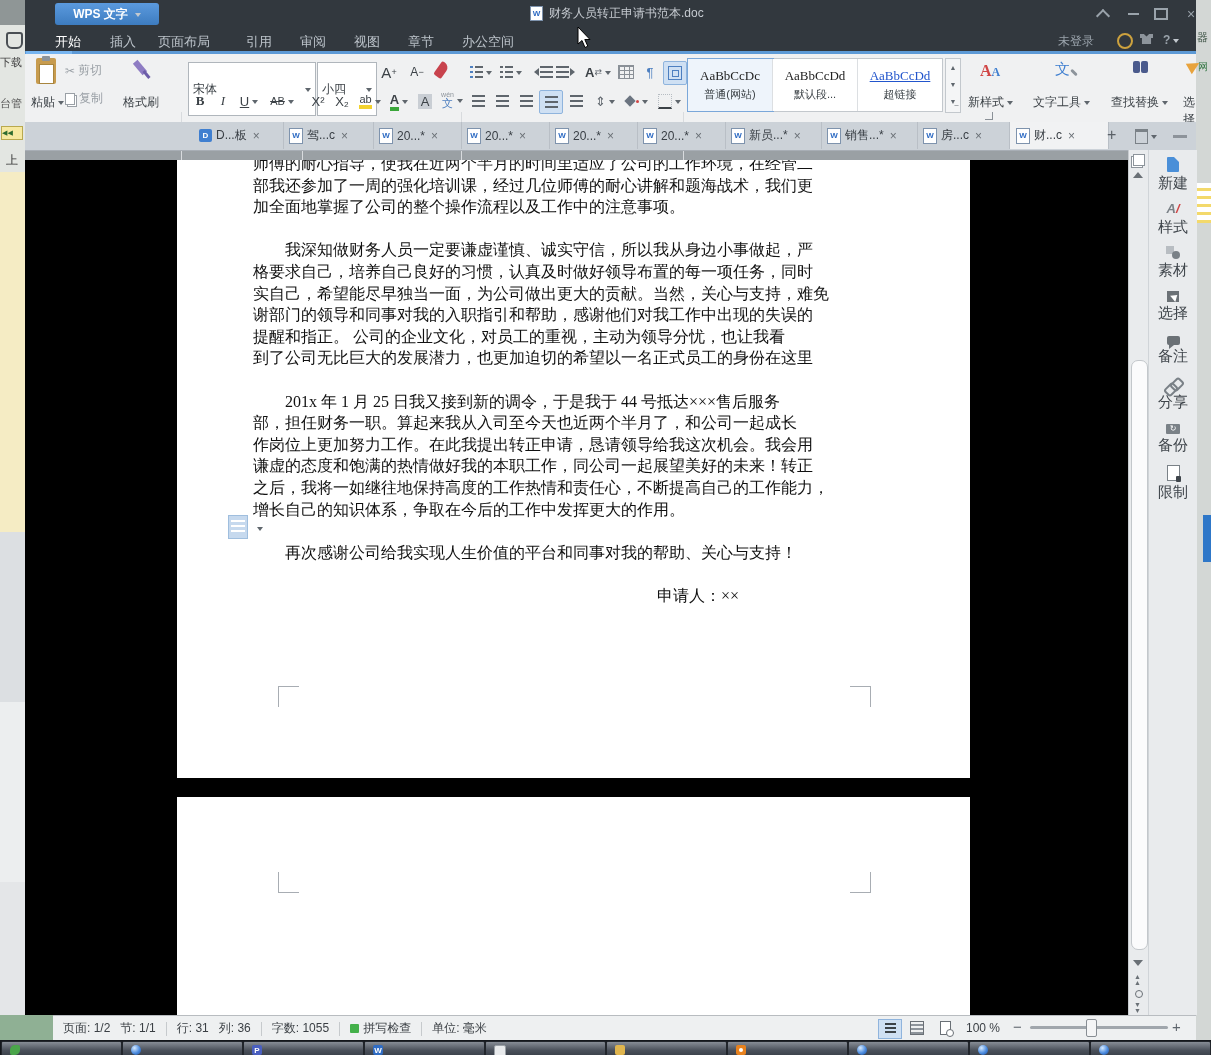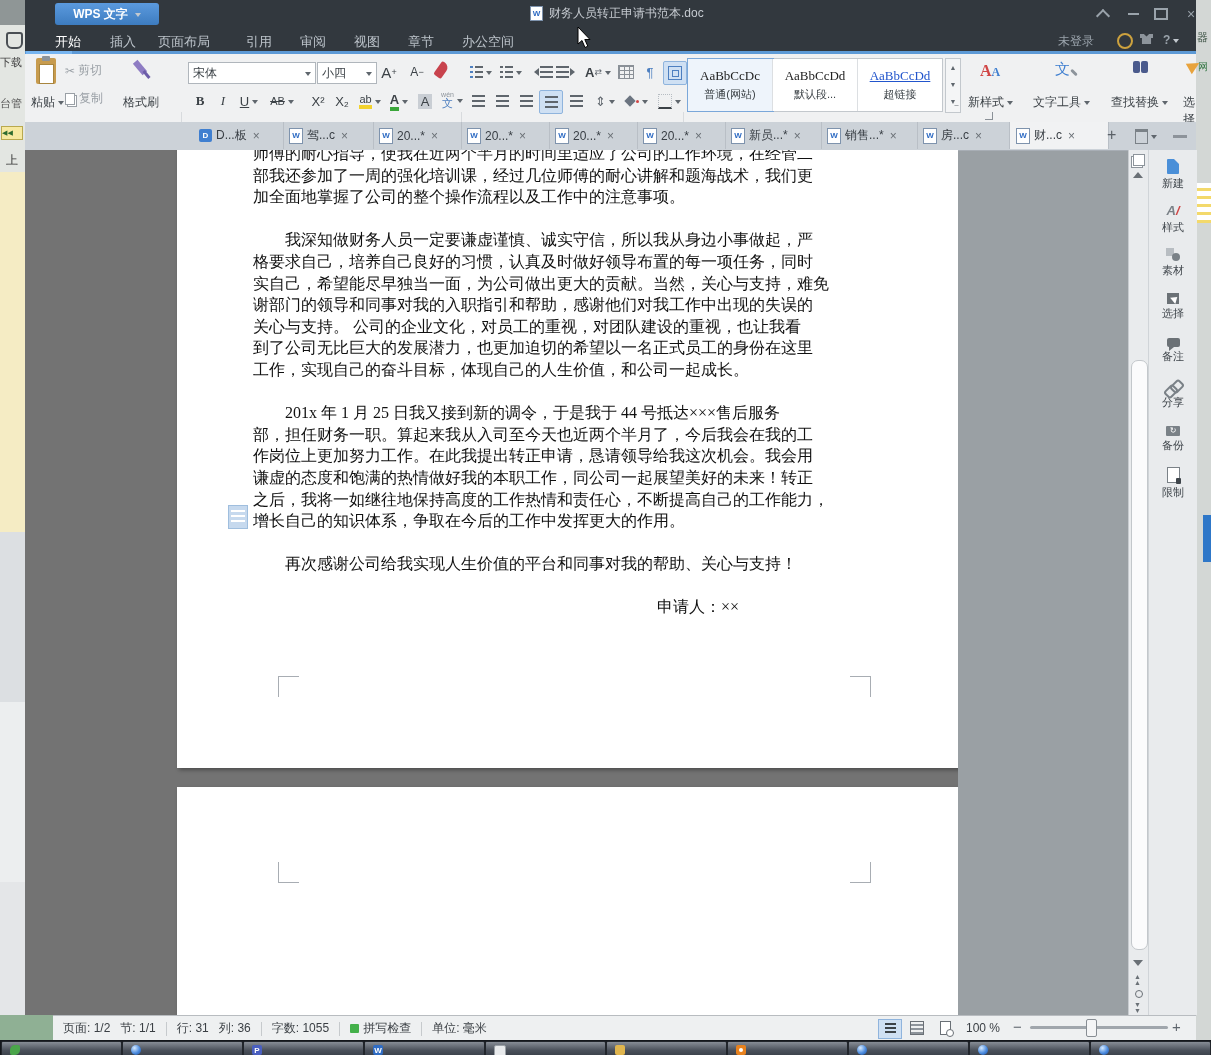--- a/index.html
+++ b/index.html
@@ -17,52 +17,52 @@
   .mtab.act{color:#fff}
   #wpsbtn{left:30px;top:3px;width:104px;height:22px;border-radius:3px;
           background:linear-gradient(#5b9ade,#3d7cc0);color:#fff;font-weight:bold;
           display:flex;align-items:center;justify-content:center;gap:4px;font-size:12px}
   .wctl{position:absolute;top:6px;width:24px;height:16px;display:flex;align-items:center;justify-content:center;color:#9aa3ab}
   
   #ribbon{left:25px;top:54px;width:1171px;height:68px;background:#f0f1f2;border-bottom:1px solid #c9cdd1}
   .vsep{position:absolute;top:58px;width:1px;height:56px;background:#d8dbde}
   .rlab{position:absolute;font-size:12px;color:#3c4247;white-space:nowrap}
   .gray{color:#9aa0a6}
-  .combo{position:absolute;height:20px;background:#fff;border:1px solid #b0b6bc;display:flex;align-items:center;padding:0 4px;font-size:12px;justify-content:space-between}
+  .combo{position:absolute;height:20px;background:#fff;border:1px solid #b0b6bc;display:flex;align-items:center;padding:16px 4px;font-size:12px;justify-content:space-between}
   .rbtn{position:absolute;height:22px;display:flex;align-items:center;justify-content:center;font-size:13px;border-radius:2px;color:#3c4247}
   .sel{background:#cfe0f3;border:1px solid #8fb4dd}
   .alico{width:13px;height:12px;background:repeating-linear-gradient(to bottom,#5f666d 0 2px,transparent 2px 5px)}
   .dotcol{width:3px;height:12px;background:repeating-linear-gradient(to bottom,#4d7fc0 0 2px,transparent 2px 5px);margin-right:2px}
   .gridico{width:14px;height:12px;border:1px solid #8a9097;
      background:linear-gradient(#8a9097 1px,transparent 1px) 0 0/100% 4px,
                 linear-gradient(90deg,#8a9097 1px,transparent 1px) 0 0/5px 100%}
   .stylecell{width:84px;height:52px;border-right:1px solid #dcdfe2;display:flex;flex-direction:column;align-items:center;justify-content:center;background:#fff}
   .stylecell .samp{font-family:"Liberation Serif",serif;font-size:13px;color:#222}
   .stylecell .lbl{font-size:11px;color:#3c4247;margin-top:3px}
   
   #tabbar{left:25px;top:122px;width:1171px;height:28px;background:#ccd2d8;border-bottom:1px solid #a8aeb5}
   .dtab{position:absolute;top:0;height:27px;display:flex;align-items:center;gap:4px;padding:0 6px;border-right:1px solid #b9bfc6;font-size:12px;color:#383e44}
   .dtab.act{background:#f1f2f3;border-left:1px solid #b9bfc6}
   .tclose{color:#6a7076;font-size:12px;margin-left:2px}
   .wicon{width:12px;height:14px;background:#fff;border:1px solid #7e93ad;color:#2f6cc4;font-size:8px;font-weight:bold;display:flex;align-items:center;justify-content:center}
   .qat{position:absolute;top:127px;width:18px;height:17px;display:flex;align-items:center;justify-content:center}
   
-  #docarea{left:25px;top:150px;width:933px;height:865px;background:#737373;overflow:hidden}
+  #docarea{left:25px;top:160px;width:1104px;height:865px;background:#000000;overflow:hidden}
   .page{position:absolute;left:152px;width:793px;background:#fff;box-shadow:2px 2px 4px rgba(0,0,0,.35)}
   .dl{height:21.6px;line-height:21.6px;white-space:nowrap;font-size:16px;color:#111;
       font-family:"Liberation Serif",serif}
   .dgap{height:21.6px}
   .mk{position:absolute;width:20px;height:20px;border:0 solid #a8adb3}
   
   #vscroll{left:1128px;top:150px;width:20px;height:865px;background:#e9ebed;border-left:1px solid #c8ccd0}
   .scar{position:absolute;left:4px;width:0;height:0;border:5px solid transparent}
   
   #sidebar{left:1148px;top:150px;width:48px;height:865px;background:#e9ebed;border-left:1px solid #d0d4d8}
   .sbitem{position:absolute;left:0;width:48px;height:42px;display:flex;flex-direction:column;align-items:center;justify-content:center;gap:2px}
-  .sblab{font-size:11px;color:#3f454b}
+  .sblab{font-size:15px;color:#3f454b}
   
   #statusbar{left:53px;top:1015px;width:1143px;height:25px;background:#eef0f1;border-top:1px solid #b8bcc0;display:flex;align-items:center}
   .stxt{font-size:12px;color:#3a3f44;margin:0 10px;white-space:nowrap}
   .ssep{width:1px;height:14px;background:#c6cacd}
   .viewico{position:absolute;top:1019px;width:22px;height:18px;display:flex;align-items:center;justify-content:center}
   
   #taskbar{left:0;top:1040px;width:1211px;height:15px;background:#14171c}
   .tbtn{position:absolute;top:1px;width:119px;height:14px;border-radius:2px 2px 0 0;
         background:linear-gradient(#878d96,#4a505a 60%,#3a4049);border:1px solid #22262c;border-bottom:none}
   .tico{position:absolute;left:8px;top:3px;width:10px;height:10px;border-radius:2px;font-size:8px;font-weight:bold;color:#fff;display:flex;align-items:center;justify-content:center}
@@ -416,26 +416,25 @@
   <div class="page" style="top:-10px;height:628px">
     <div class="abs" style="left:76px;top:3px;width:660px">
       <div class="dl">师傅的耐心指导，使我在近两个半月的时间里适应了公司的工作环境，在经管二</div>
       <div class="dl">部我还参加了一周的强化培训课，经过几位师傅的耐心讲解和题海战术，我们更</div>
       <div class="dl">加全面地掌握了公司的整个操作流程以及工作中的注意事项。</div>
       <div class="dgap"></div>
       <div class="dl">　　我深知做财务人员一定要谦虚谨慎、诚实守信，所以我从身边小事做起，严</div>
       <div class="dl">格要求自己，培养自己良好的习惯，认真及时做好领导布置的每一项任务，同时</div>
       <div class="dl">实自己，希望能尽早独当一面，为公司做出更大的贡献。当然，关心与支持，难免</div>
       <div class="dl">谢部门的领导和同事对我的入职指引和帮助，感谢他们对我工作中出现的失误的</div>
-      <div class="dl">关心与支持。 公司的企业文化，对员工的重视，对团队建设的重视，也让我看</div>
+      <div class="dl">提醒和指正。 公司的企业文化，对员工的重视，主动为领导分忧，也让我看</div>
       <div class="dl">到了公司无比巨大的发展潜力，也更加迫切的希望以一名正式员工的身份在这里</div>
-      <div class="dl">工作，实现自己的奋斗目标，体现自己的人生价值，和公司一起成长。</div>
       <div class="dgap"></div>
       <div class="dl">　　201x 年 1 月 25 日我又接到新的调令，于是我于 44 号抵达×××售后服务</div>
-      <div class="dl">部，担任财务一职。算起来我从入司至今天也近两个半月了，今后我会在我的工</div>
+      <div class="dl">部，担任财务一职。算起来我从入司至今天也近两个半月了，和公司一起成长</div>
       <div class="dl">作岗位上更加努力工作。在此我提出转正申请，恳请领导给我这次机会。我会用</div>
       <div class="dl">谦虚的态度和饱满的热情做好我的本职工作，同公司一起展望美好的未来！转正</div>
       <div class="dl">之后，我将一如继往地保持高度的工作热情和责任心，不断提高自己的工作能力，</div>
       <div class="dl">增长自己的知识体系，争取在今后的工作中发挥更大的作用。</div>
       <div class="dgap"></div>
       <div class="dl">　　再次感谢公司给我实现人生价值的平台和同事对我的帮助、关心与支持！</div>
       <div class="dgap"></div>
       <div class="dl" style="padding-left:404px">申请人：××</div>
     </div>
     <div class="mk" style="left:101px;top:536px;border-top-width:1px;border-left-width:1px"></div>

